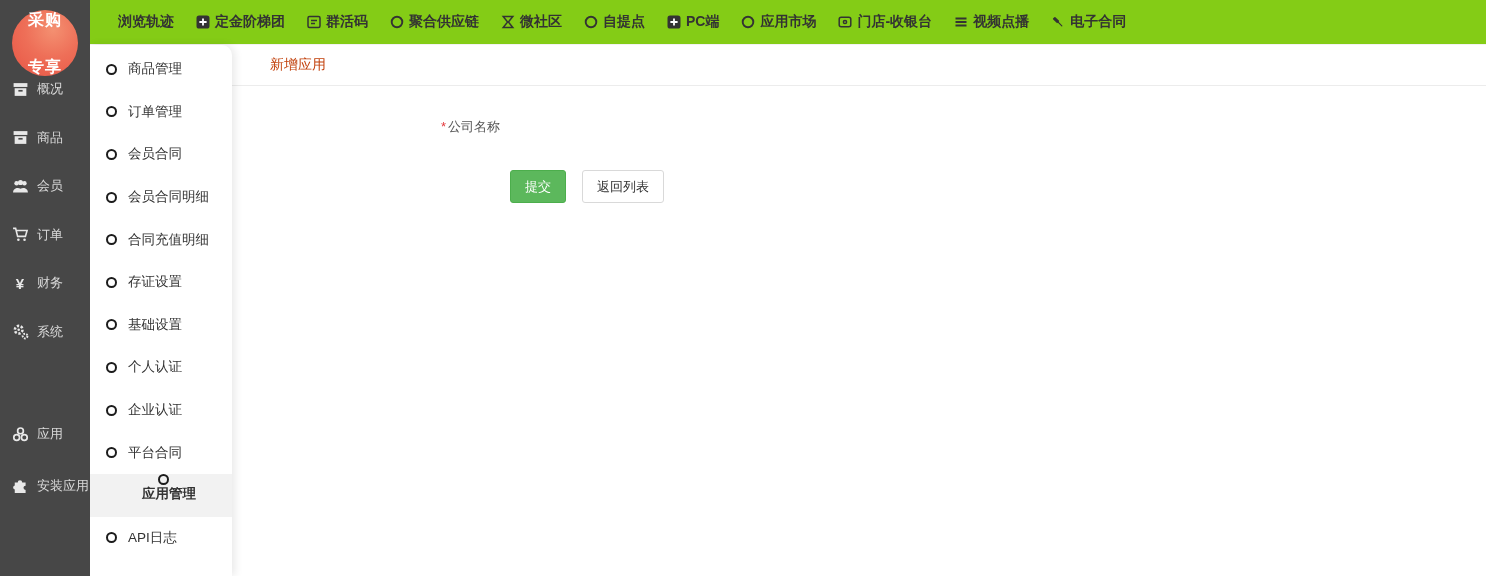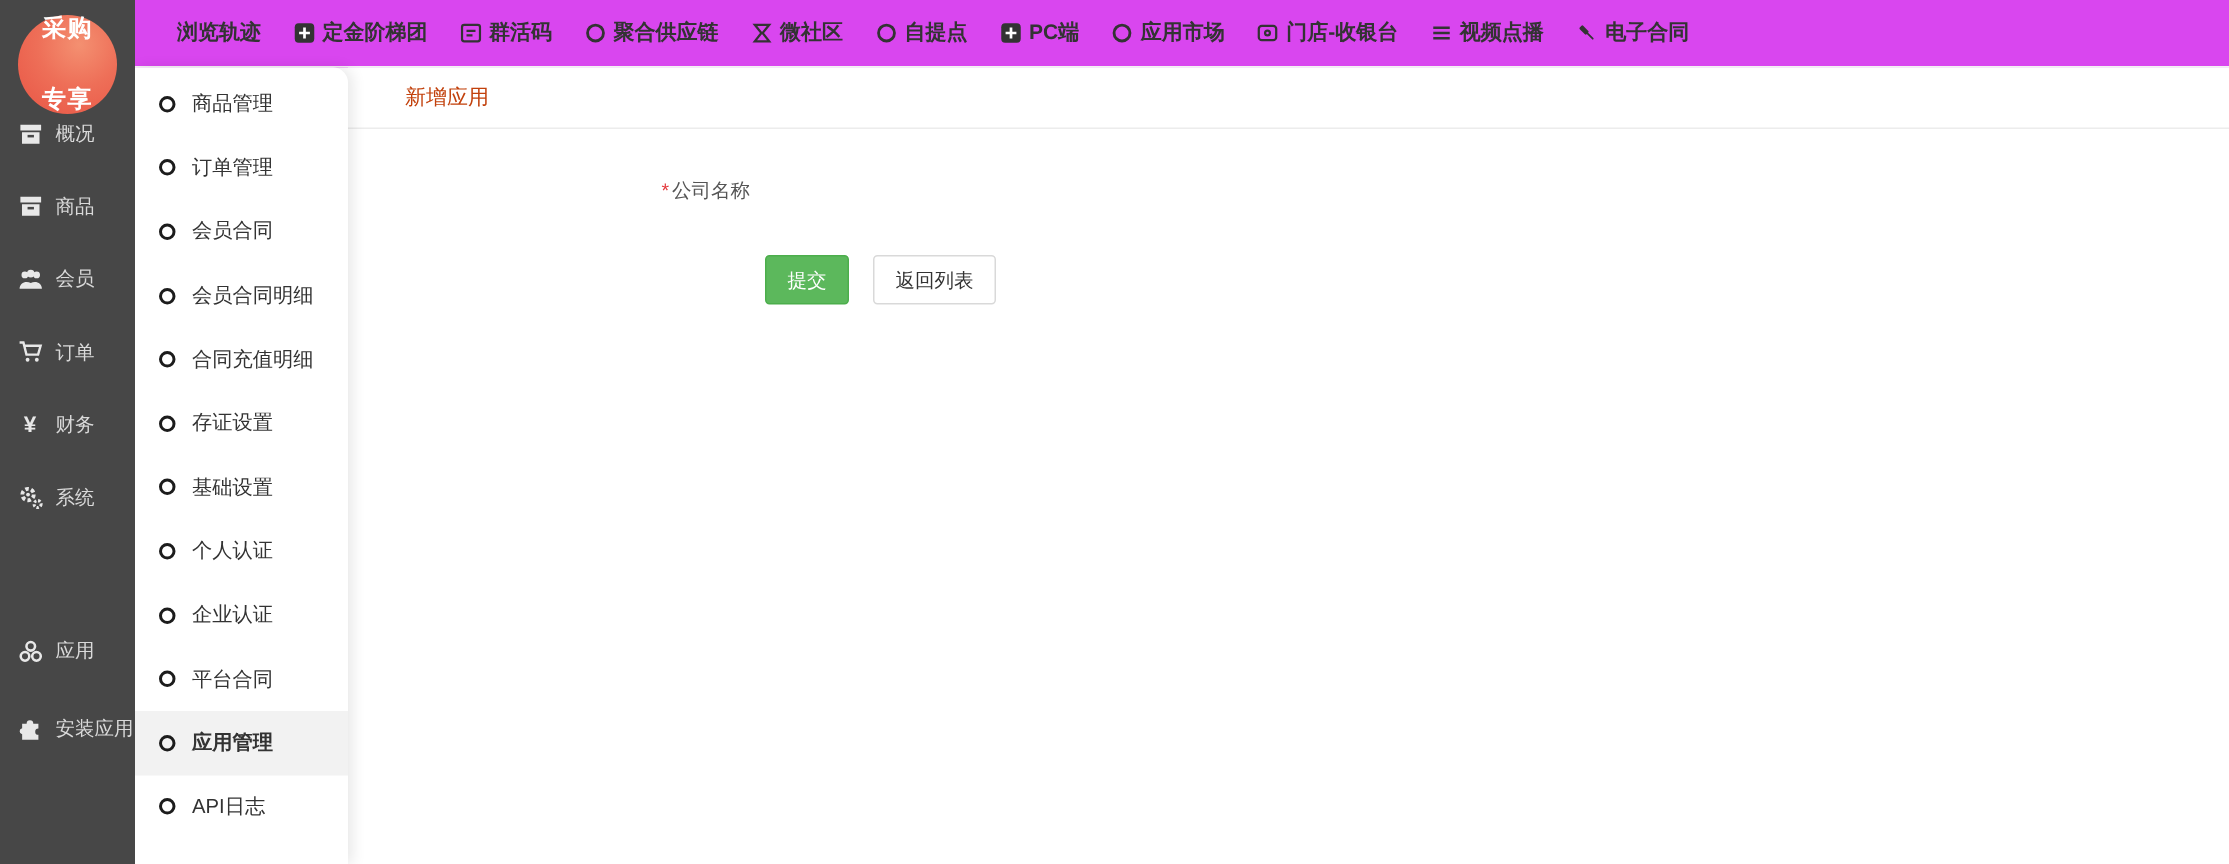--- a/index.html
+++ b/index.html
@@ -19,34 +19,34 @@
   .ds-icon { width:18px; height:18px; margin-right:8px; display:flex; align-items:center;
     justify-content:center; color:#e8e8e8; flex-shrink:0; }
   .ds-icon svg { width:17px; height:17px; }
   .ds-yen { font-size:15px; font-weight:bold; }
   .ds-gap { height:52px; }
   .ds-item.tall { height:52px; }
 
   
   .right { flex:1; display:flex; flex-direction:column; min-width:0; }
   .topnav { height:45px; flex-shrink:0; display:flex; align-items:center;
-    padding-left:28px; gap:21px; background:#d946ef; border-bottom:1px solid #f2f2f2; }
+    padding-left:28px; gap:21px; background:#84cc16; border-bottom:1px solid #f2f2f2; }
   .tn-item { display:flex; align-items:center; gap:5px; font-size:14px; font-weight:700;
     color:#333; cursor:pointer; white-space:nowrap; }
   .tn-icon { width:15px; height:15px; display:flex; align-items:center; justify-content:center; color:#333; }
   .tn-icon svg { width:14px; height:14px; }
 
   .lower { flex:1; display:flex; min-height:0; }
 
   
   .sub-sidebar { width:142px; flex-shrink:0; background:#fff; position:relative; z-index:4;
     border-top-right-radius:10px; box-shadow: 3px 0 9px rgba(0,0,0,0.09); padding-top:3px; }
   .ss-item { height:42.6px; display:flex; align-items:center; padding-left:16px;
     font-size:13.5px; color:#333; cursor:pointer; }
-  .ss-item.active { background:#f2f2f2; font-weight:700; }
+  .ss-item.active { background:#f2f2f2; font-weight:700;flex-direction:column; }
   .ring { width:11px; height:11px; border:2px solid #1c1c1c; border-radius:50%;
     margin-right:11px; flex-shrink:0; }
 
   
   .main { flex:1; min-width:0; background:#fff; }
   .page-header { height:41px; display:flex; align-items:center; padding-left:38px;
     font-size:14px; color:#c2410c; border-bottom:1px solid #ececec; }
   .form { padding-top:24px; }
   .form-row { display:flex; }
   .form-label { width:268px; flex-shrink:0; text-align:right; font-size:13px; color:#555;

